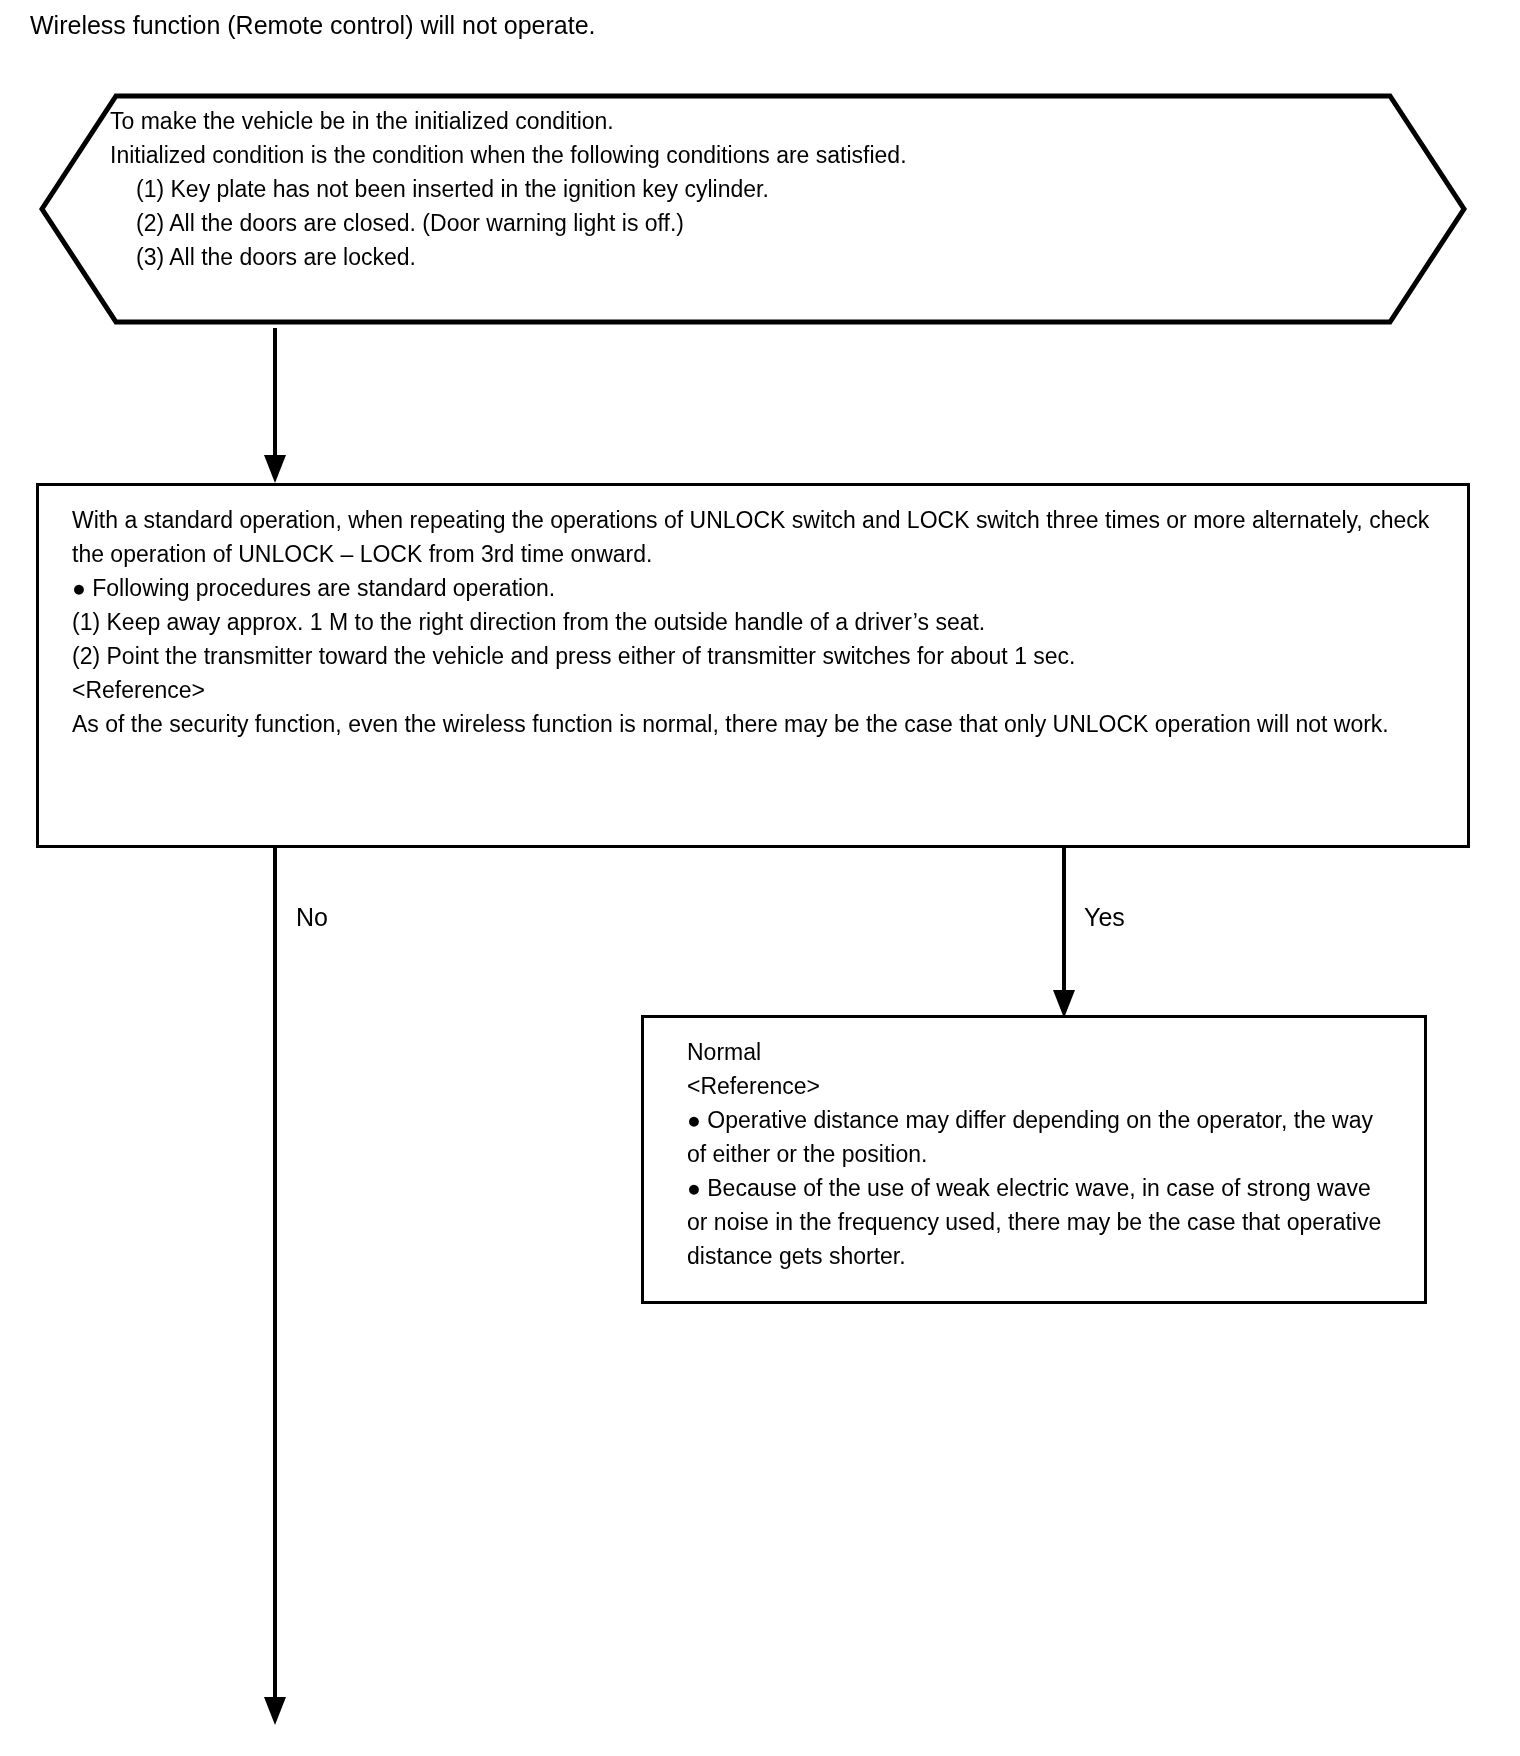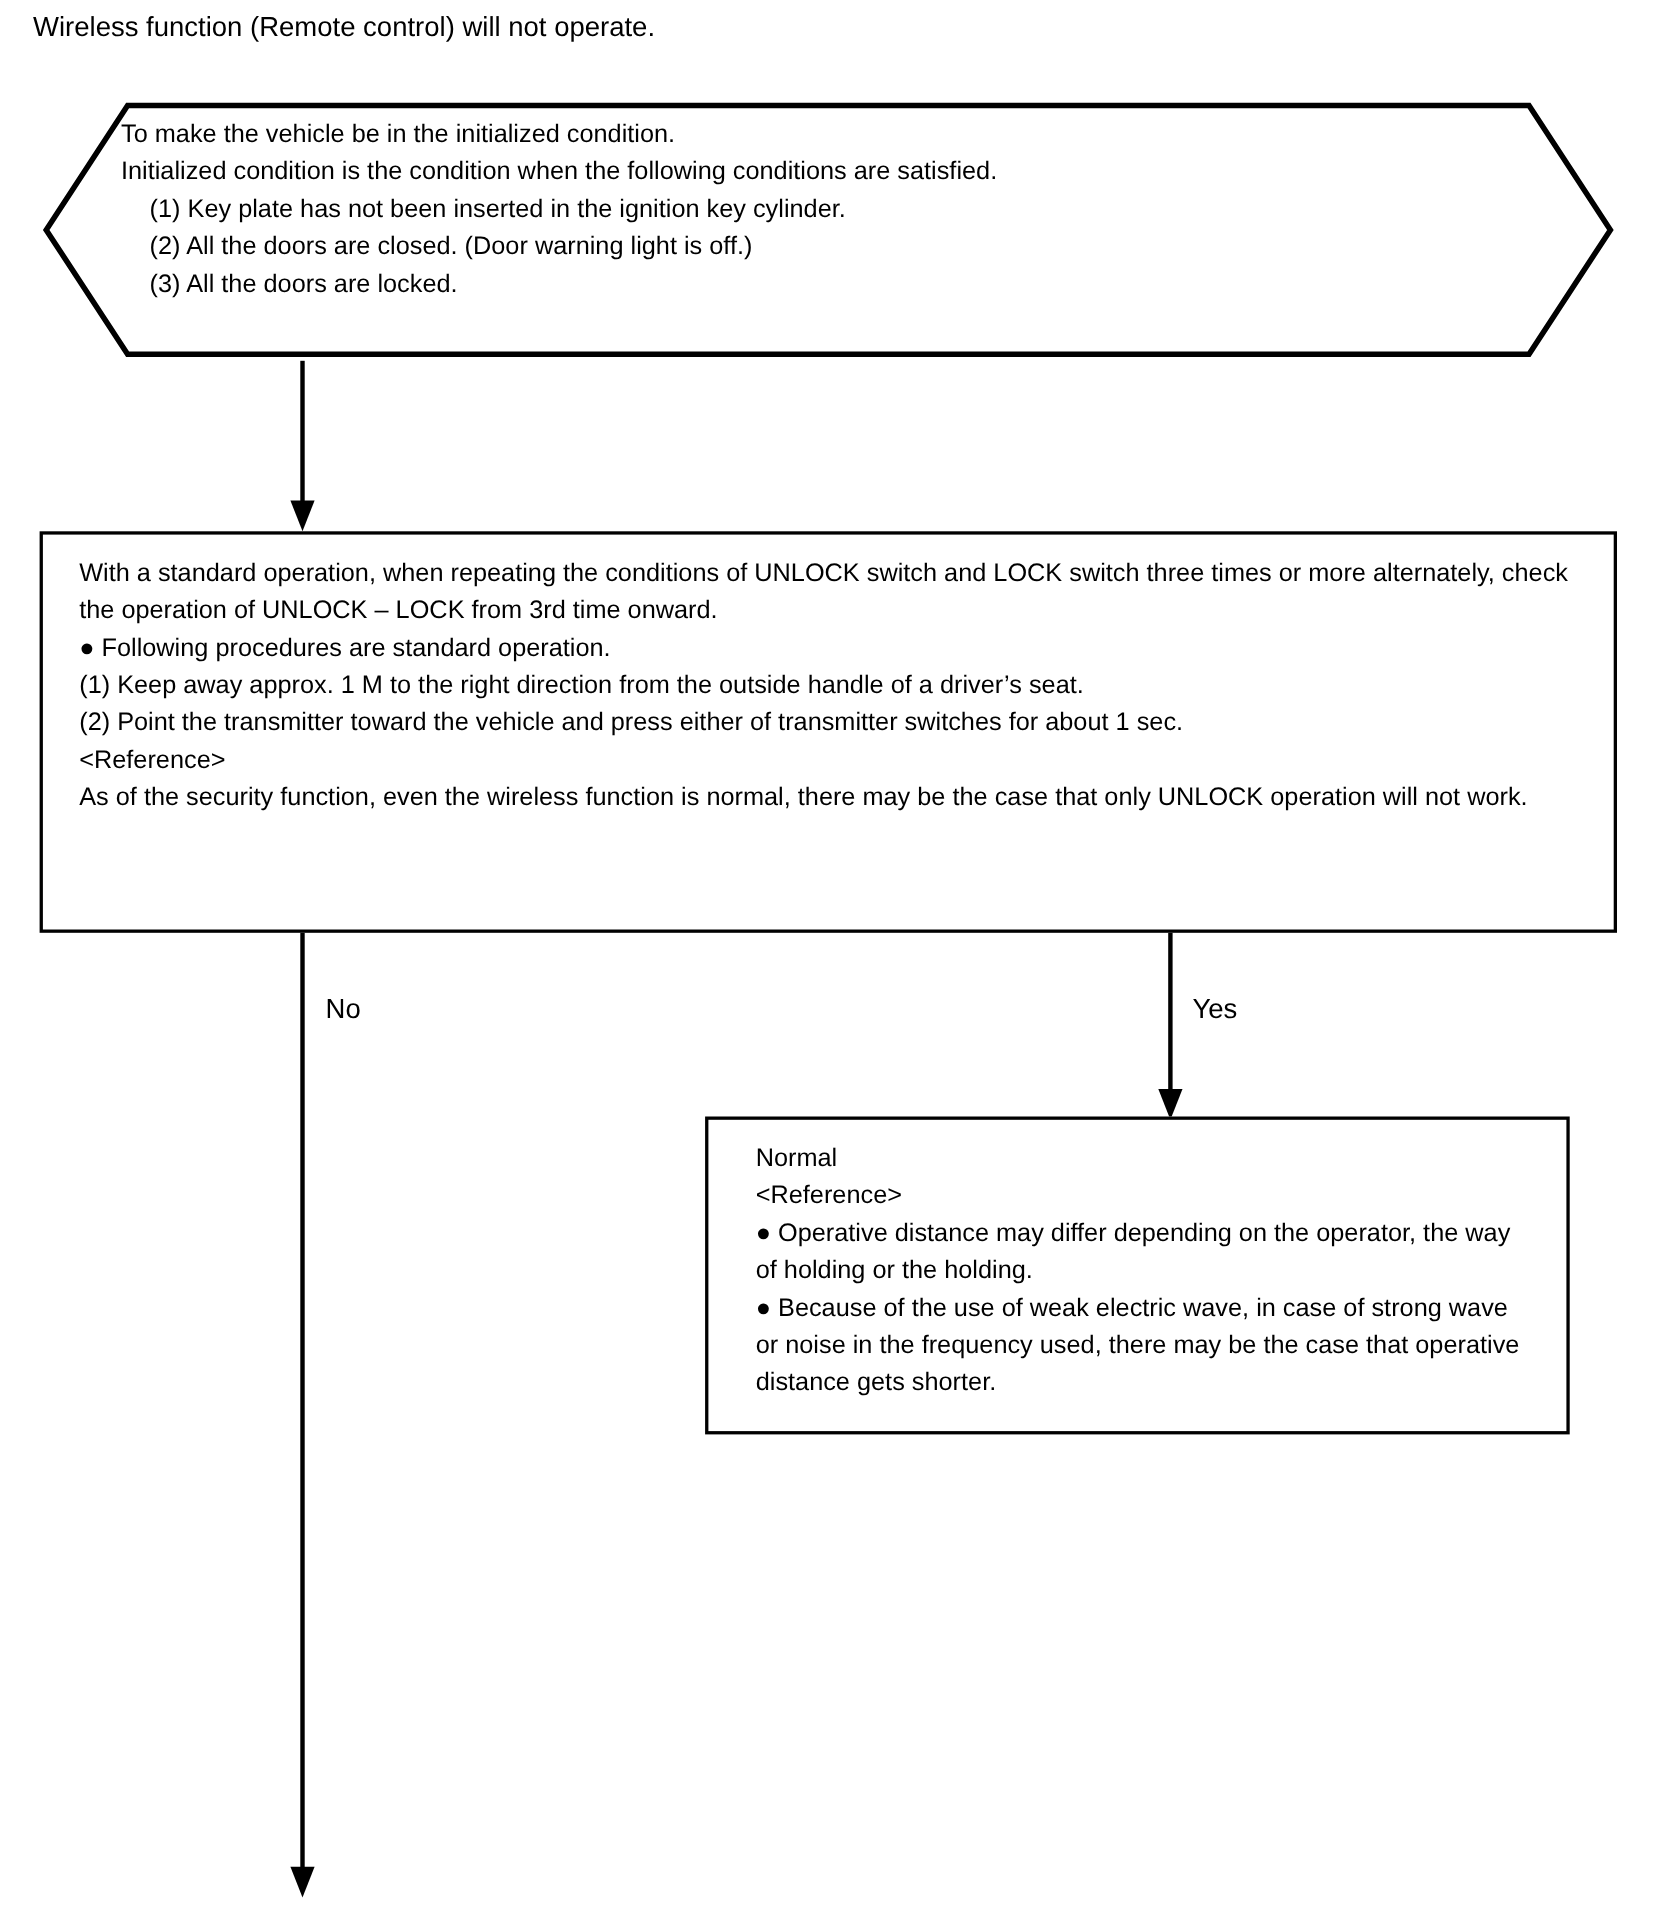--- a/index.html
+++ b/index.html
@@ -151,39 +151,39 @@
       <div class="indent nowrap">(2) All the doors are closed. (Door warning light is off.)</div>
       <div class="indent nowrap">(3) All the doors are locked.</div>
     </div>
   </div>
 
   <div class="vline" id="conn-hex-main"></div>
   <div class="arrow-head" id="arrow-hex-main"></div>
 
   <div class="box" id="main-box">
     <div class="box-text">
-      <div>With a standard operation, when repeating the conditions of UNLOCK switch and LOCK switch three times or more alternately, check the operation of UNLOCK – LOCK from 3rd time onward.</div>
+      <div>With a standard operation, when repeating the operations of UNLOCK switch and LOCK switch three times or more alternately, check the operation of UNLOCK – LOCK from 3rd time onward.</div>
       <div>● Following procedures are standard operation.</div>
       <div>(1) Keep away approx. 1 M to the right direction from the outside handle of a driver’s seat.</div>
       <div>(2) Point the transmitter toward the vehicle and press either of transmitter switches for about 1 sec.</div>
       <div>&lt;Reference&gt;</div>
       <div>As of the security function, even the wireless function is normal, there may be the case that only UNLOCK operation will not work.</div>
     </div>
   </div>
 
   <div class="vline" id="conn-no"></div>
   <div class="arrow-head" id="arrow-no"></div>
   <div class="branch-label" id="label-no">No</div>
 
   <div class="vline" id="conn-yes"></div>
   <div class="arrow-head" id="arrow-yes"></div>
   <div class="branch-label" id="label-yes">Yes</div>
 
   <div class="box" id="normal-box">
     <div class="box-text">
       <div>Normal</div>
       <div>&lt;Reference&gt;</div>
-      <div>● Operative distance may differ depending on the operator, the way of holding or the holding.</div>
+      <div>● Operative distance may differ depending on the operator, the way of either or the position.</div>
       <div>● Because of the use of weak electric wave, in case of strong wave or noise in the frequency used, there may be the case that operative distance gets shorter.</div>
     </div>
   </div>
 
 </div>
 
 </body></html>

